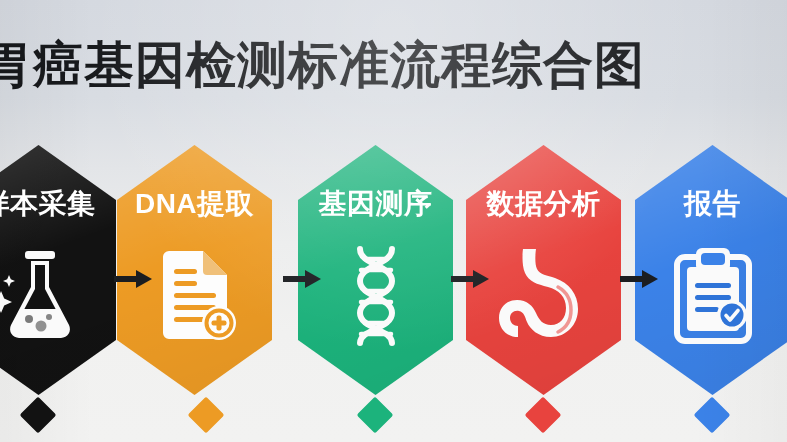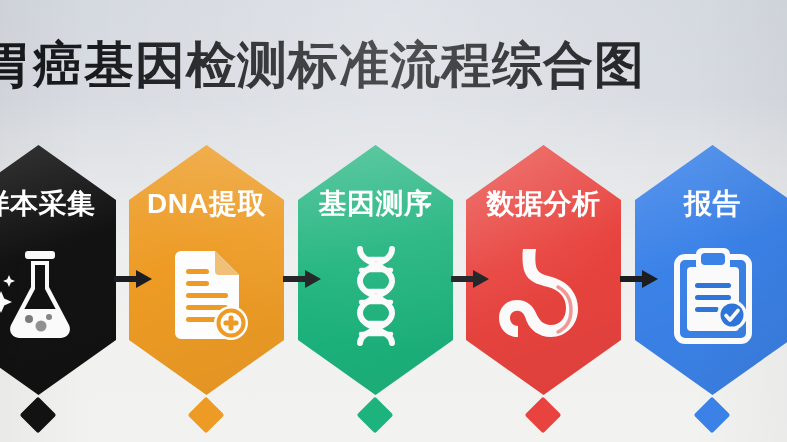--- a/index.html
+++ b/index.html
@@ -149,21 +149,21 @@
             <circle cx="38" cy="76" r="4" fill="#121212" opacity=".55"></circle>
             <circle cx="50" cy="83" r="5.5" fill="#121212" opacity=".45"></circle>
             <circle cx="58" cy="74" r="3" fill="#121212" opacity=".5"></circle>
             <path d="M10 48 l3.2 7.6 L21 59 l-7.8 3.4 L10 70 l-3.2-7.6 L-1 59 l7.8-3.4 Z"></path>
             <path d="M18 32 l1.8 4.2 L24 38 l-4.2 1.8 L18 44 l-1.8-4.2 L12 38 l4.2-1.8 Z"></path>
           </g>
         </svg>
       </div>
     </div>
 
-    <div class="step" style="left:129px;">
+    <div class="step" style="left:117px;">
       <div class="hexshape" style="background:#ED9B24;"></div>
       <div class="step-label">DNA提取</div>
       <div class="step-icon">
         <svg viewBox="0 0 96 104">
           <g>
             <path d="M16 8 h40 l24 24 v58 a6 6 0 0 1 -6 6 H22 a6 6 0 0 1 -6 -6 V14 a6 6 0 0 1 6 -6 Z" fill="#fdfdfd"></path>
             <path d="M56 8 l24 24 H60 a4 4 0 0 1 -4 -4 Z" fill="#f0c079"></path>
             <g fill="#ED9B24">
               <rect x="27" y="26" width="23" height="5" rx="2.5"></rect>
               <rect x="27" y="38" width="23" height="5" rx="2.5"></rect>

